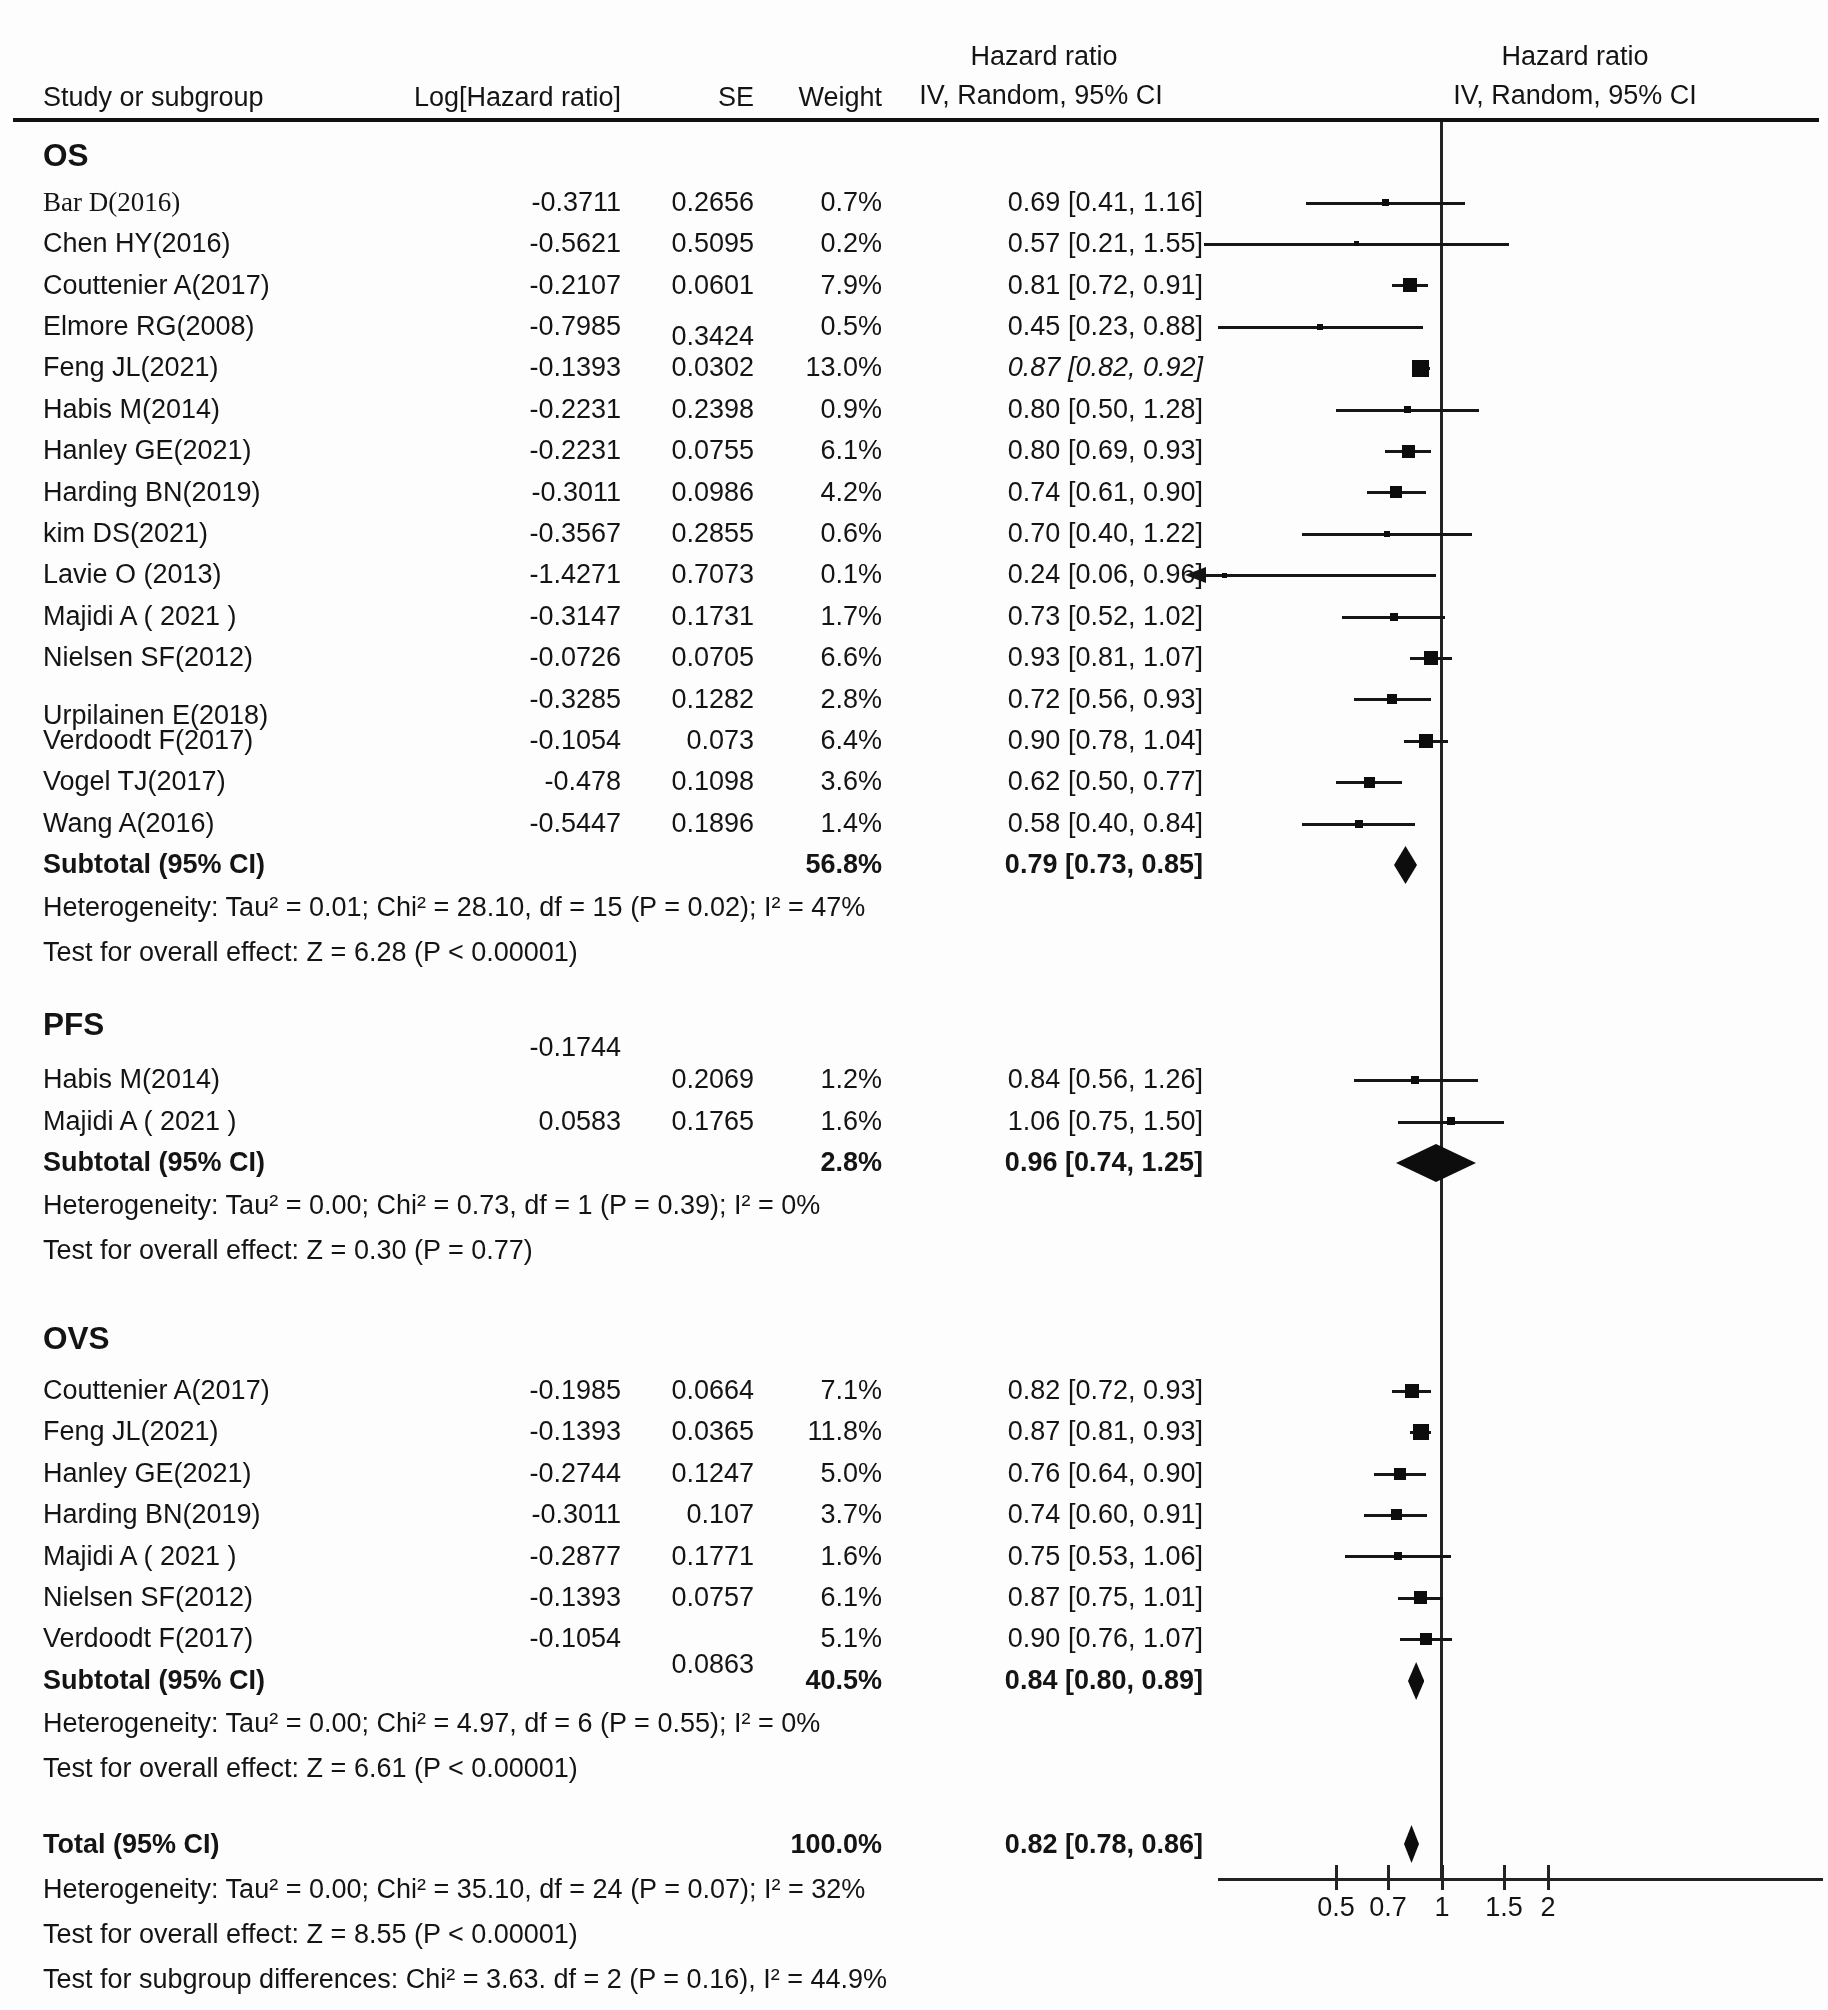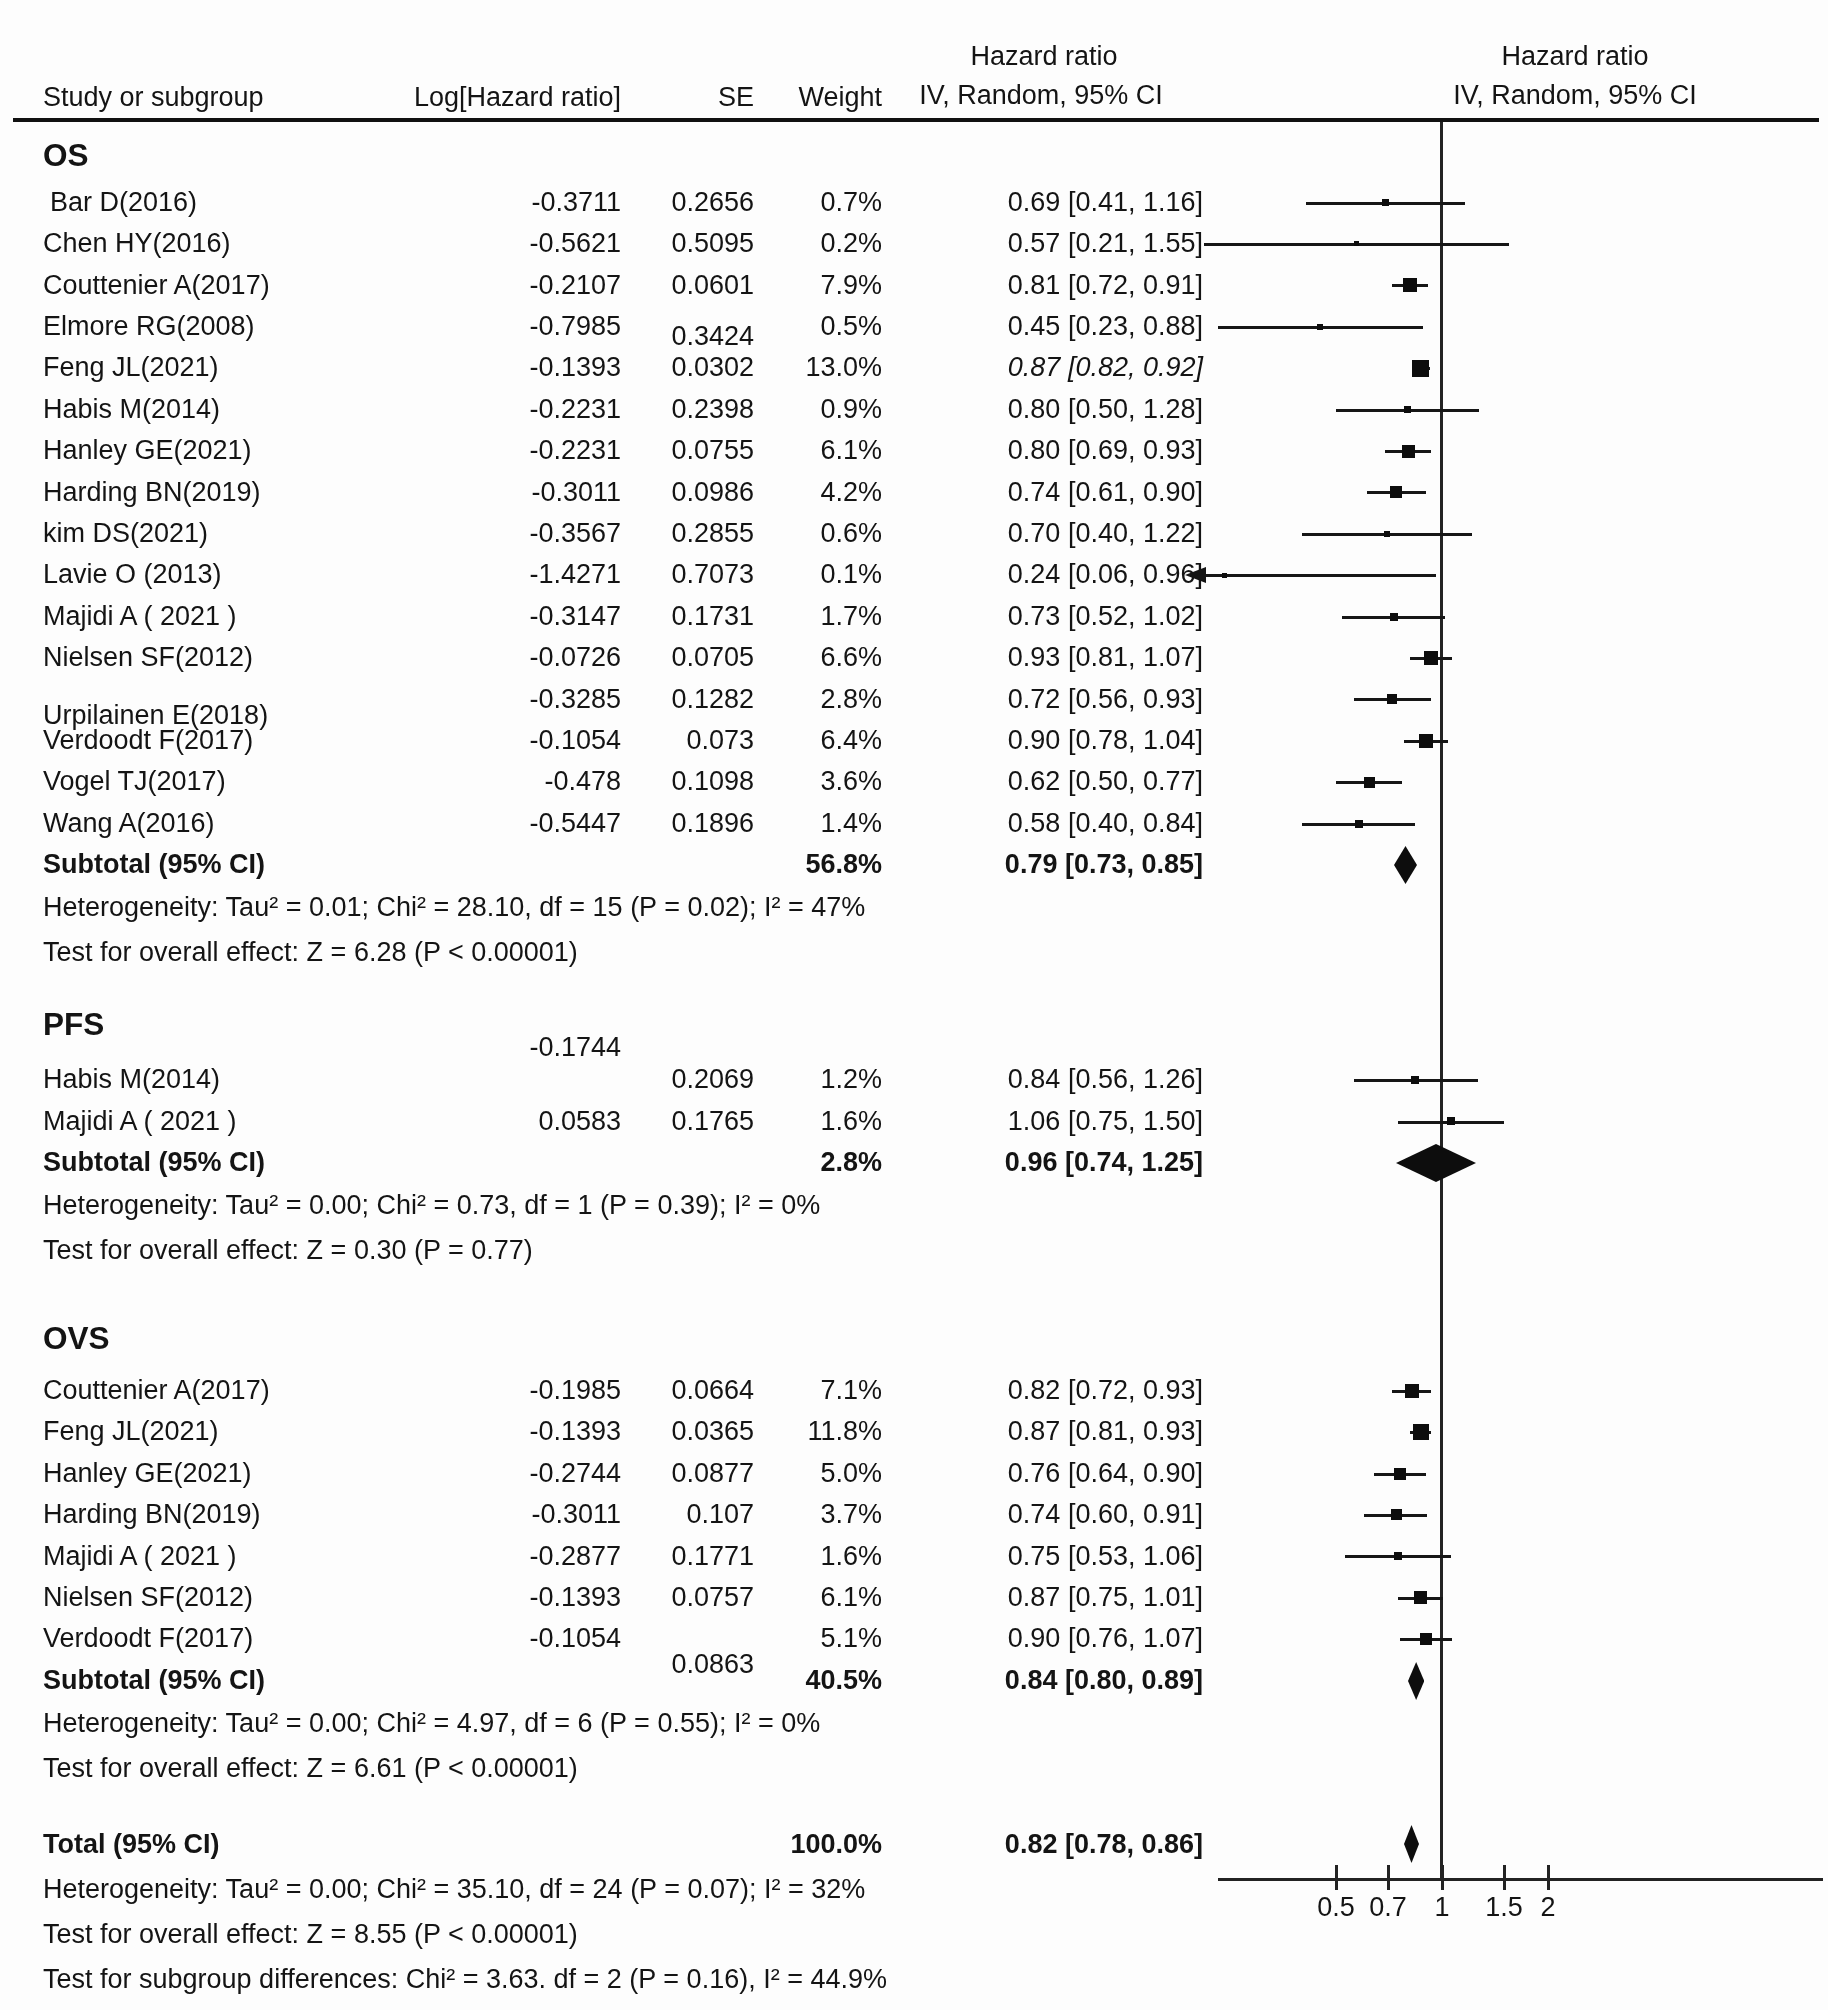--- a/index.html
+++ b/index.html
@@ -54,21 +54,21 @@
       <div class="tick" style="left: 1441px; top: 1865px;"></div>
       <span class="tick-label" style="left: 1406px; top: 1892px;">1</span>
       <div class="tick" style="left: 1503px; top: 1865px;"></div>
       <span class="tick-label" style="left: 1468px; top: 1892px;">1.5</span>
       <div class="tick" style="left: 1547px; top: 1865px;"></div>
       <span class="tick-label" style="left: 1512px; top: 1892px;">2</span>
     </div>
 
   <div id="rows">
       <span class="t bold sec-label" style="left: 43px; top: 135px;">OS</span>
-      <span class="t" style="left: 50px; top: 182px;">Bar D(2016)</span>
+      <span class="t" style="left: 43px; top: 182px; font-family: Liberation Serif, serif;">Bar D(2016)</span>
       <span class="t num" style="right: 1208px; top: 182px;">-0.3711</span>
       <span class="t num" style="right: 1075px; top: 182px;">0.2656</span>
       <span class="t num" style="right: 947px; top: 182px;">0.7%</span>
       <span class="t num" style="right: 626px; top: 182px;">0.69 [0.41, 1.16]</span>
       <span class="t" style="left: 43px; top: 223px;">Chen HY(2016)</span>
       <span class="t num" style="right: 1208px; top: 223px;">-0.5621</span>
       <span class="t num" style="right: 1075px; top: 223px;">0.5095</span>
       <span class="t num" style="right: 947px; top: 223px;">0.2%</span>
       <span class="t num" style="right: 626px; top: 223px;">0.57 [0.21, 1.55]</span>
       <span class="t" style="left: 43px; top: 265px;">Couttenier A(2017)</span>
@@ -168,21 +168,21 @@
       <span class="t num" style="right: 1075px; top: 1370px;">0.0664</span>
       <span class="t num" style="right: 947px; top: 1370px;">7.1%</span>
       <span class="t num" style="right: 626px; top: 1370px;">0.82 [0.72, 0.93]</span>
       <span class="t" style="left: 43px; top: 1411px;">Feng JL(2021)</span>
       <span class="t num" style="right: 1208px; top: 1411px;">-0.1393</span>
       <span class="t num" style="right: 1075px; top: 1411px;">0.0365</span>
       <span class="t num" style="right: 947px; top: 1411px;">11.8%</span>
       <span class="t num" style="right: 626px; top: 1411px;">0.87 [0.81, 0.93]</span>
       <span class="t" style="left: 43px; top: 1453px;">Hanley GE(2021)</span>
       <span class="t num" style="right: 1208px; top: 1453px;">-0.2744</span>
-      <span class="t num" style="right: 1075px; top: 1453px;">0.0877</span>
+      <span class="t num" style="right: 1075px; top: 1453px;">0.1247</span>
       <span class="t num" style="right: 947px; top: 1453px;">5.0%</span>
       <span class="t num" style="right: 626px; top: 1453px;">0.76 [0.64, 0.90]</span>
       <span class="t" style="left: 43px; top: 1494px;">Harding BN(2019)</span>
       <span class="t num" style="right: 1208px; top: 1494px;">-0.3011</span>
       <span class="t num" style="right: 1075px; top: 1494px;">0.107</span>
       <span class="t num" style="right: 947px; top: 1494px;">3.7%</span>
       <span class="t num" style="right: 626px; top: 1494px;">0.74 [0.60, 0.91]</span>
       <span class="t" style="left: 43px; top: 1536px;">Majidi A ( 2021 )</span>
       <span class="t num" style="right: 1208px; top: 1536px;">-0.2877</span>
       <span class="t num" style="right: 1075px; top: 1536px;">0.1771</span>

